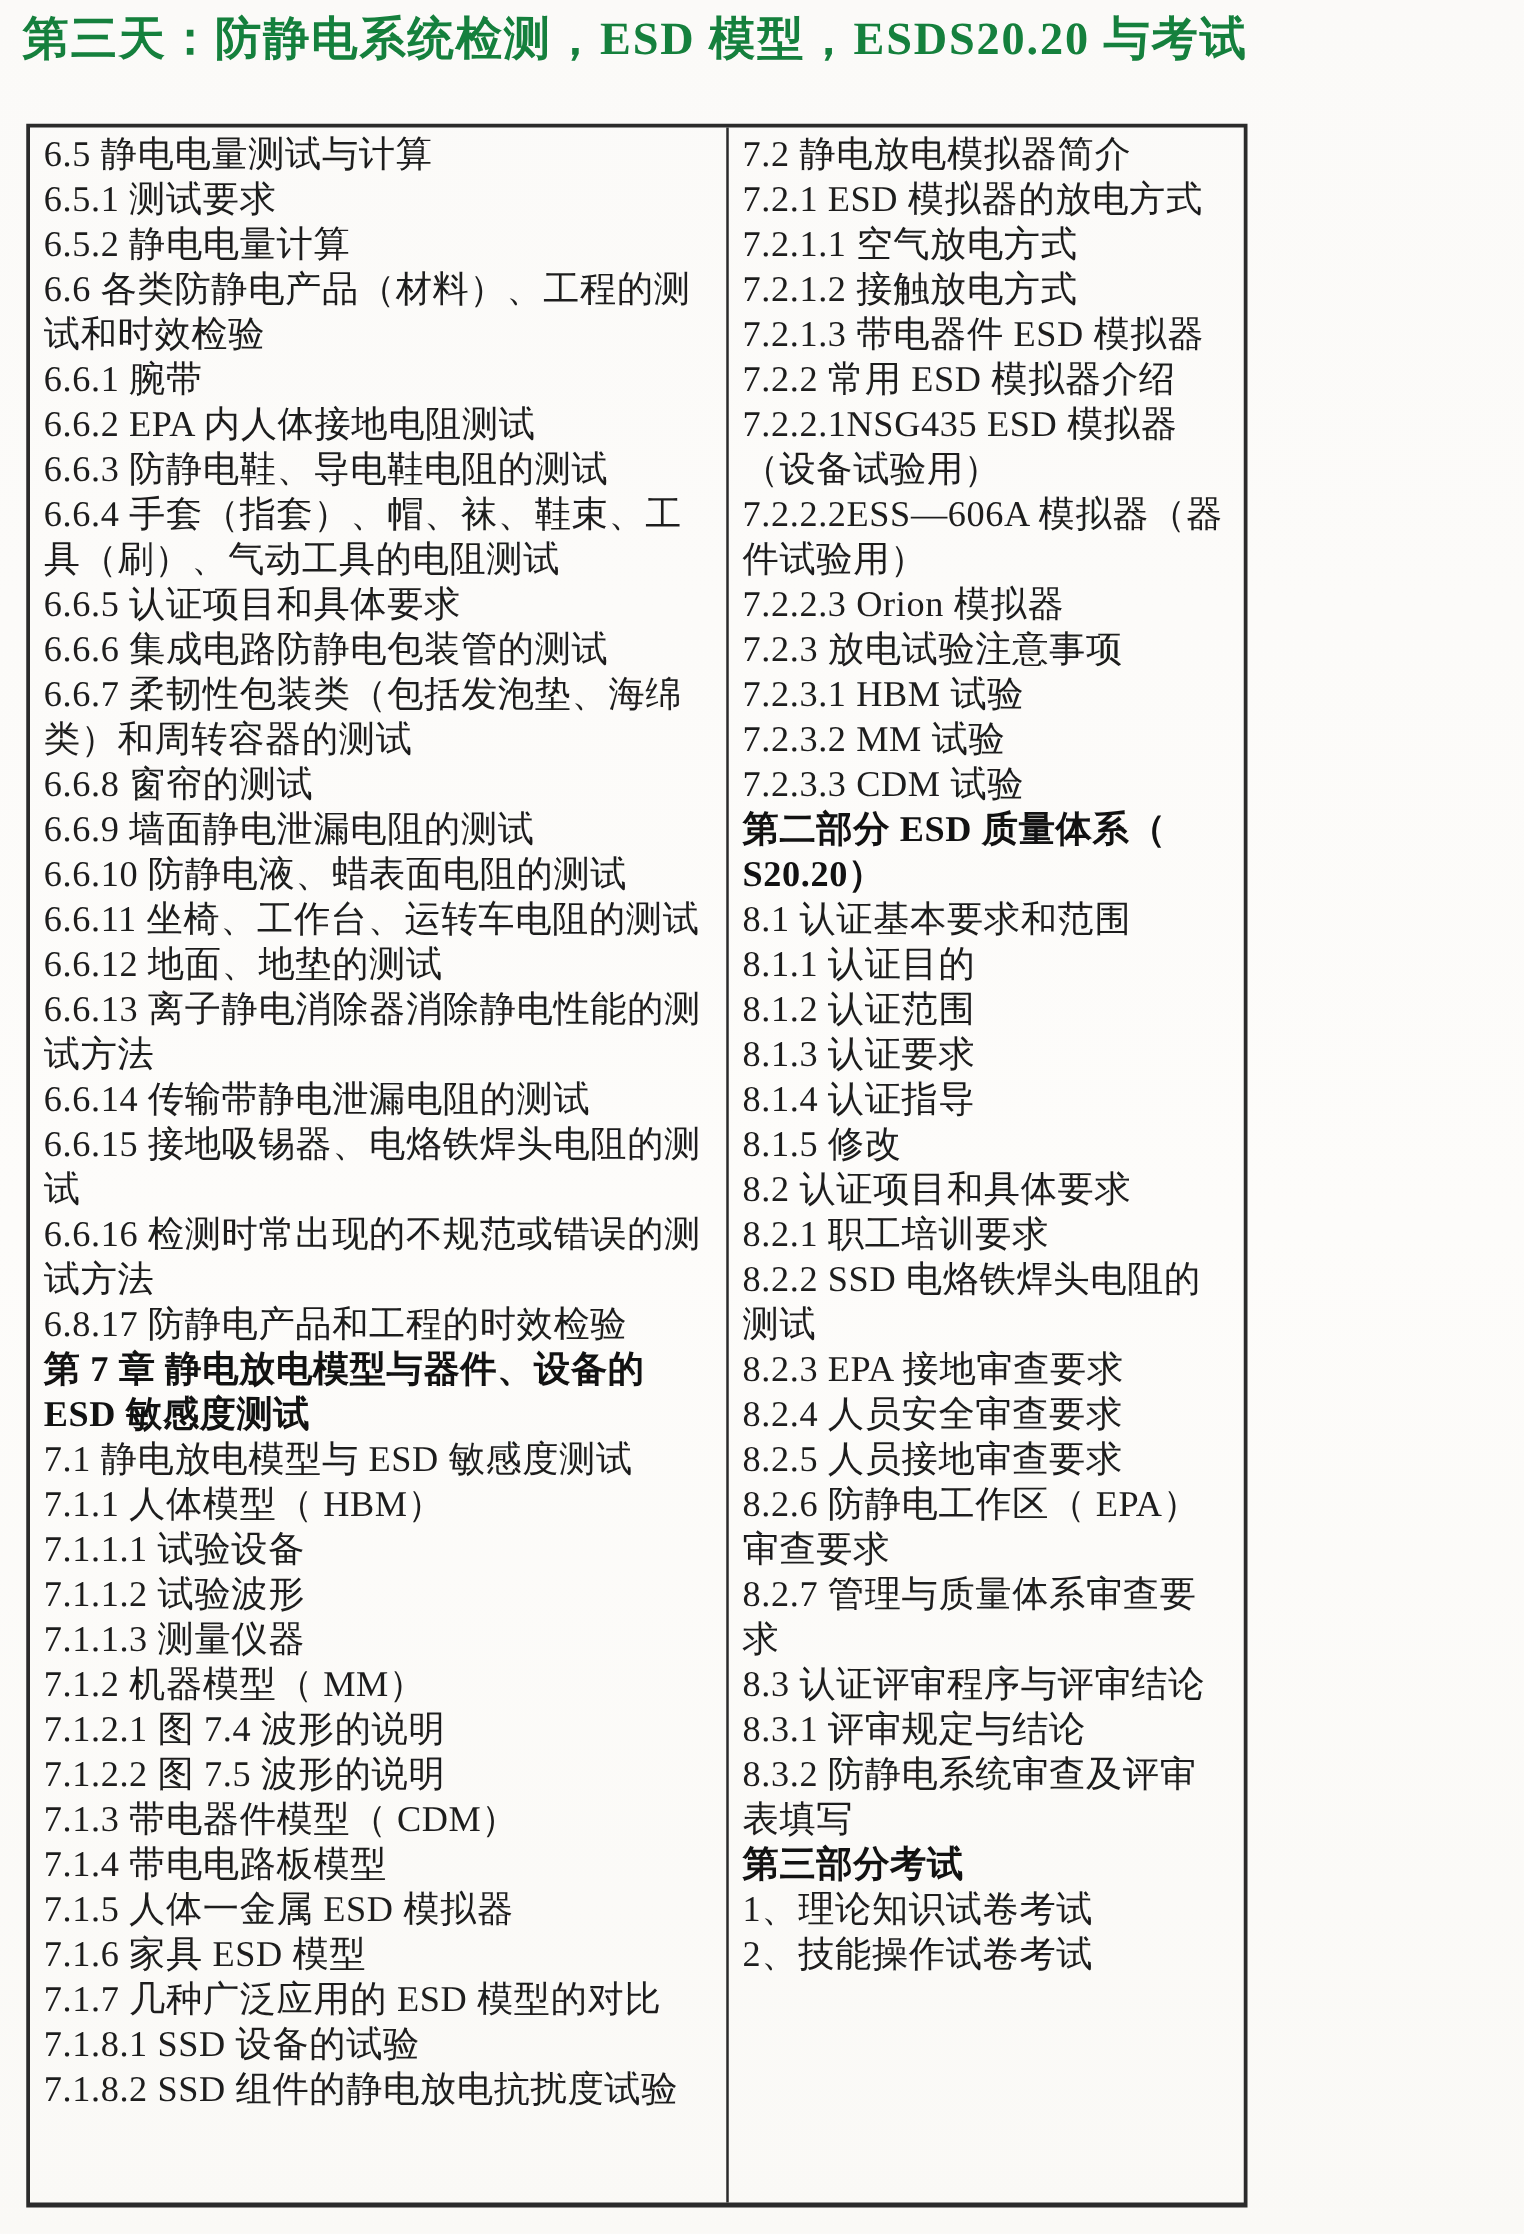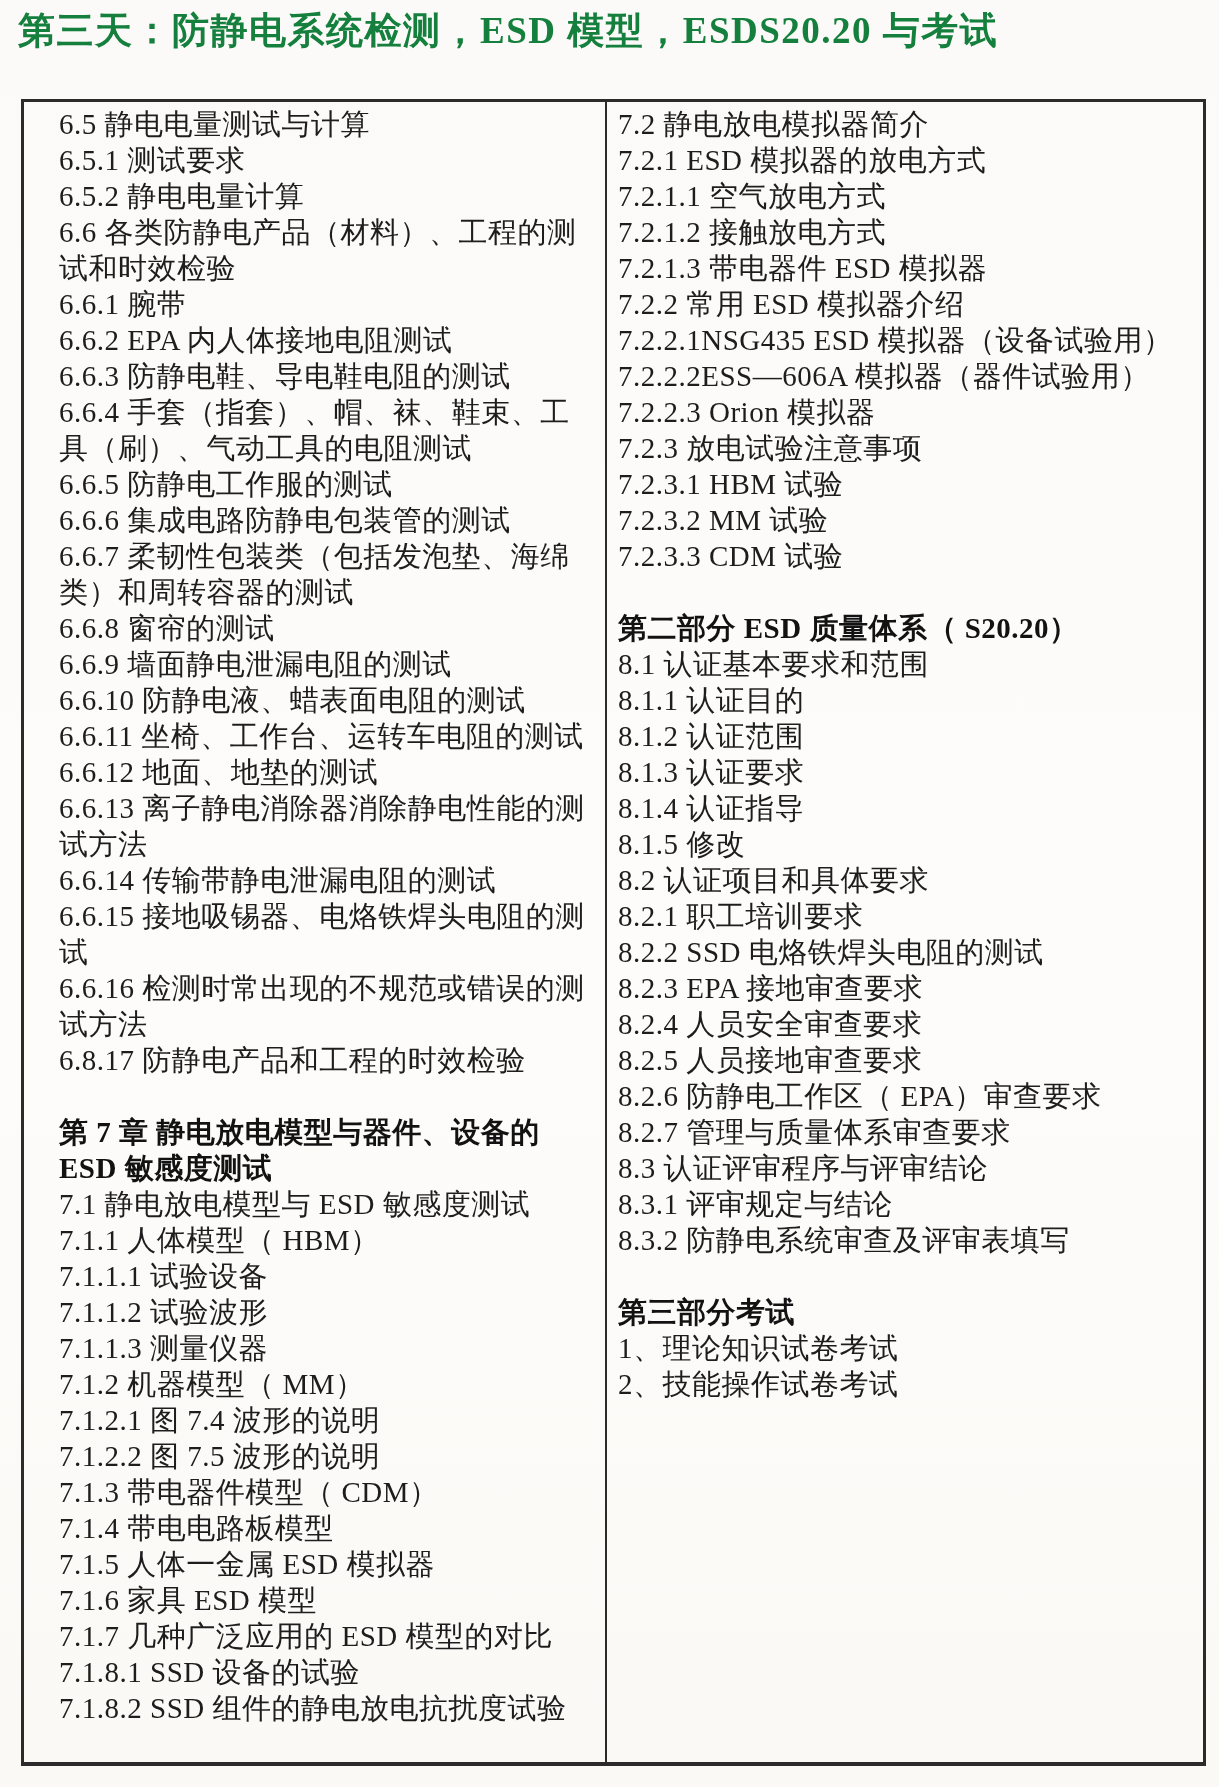--- a/index.html
+++ b/index.html
@@ -23,28 +23,27 @@
     font-size: 37px;
     font-weight: bold;
     letter-spacing: 1.5px;
     white-space: nowrap;
     color: #15803d;
   }
   .toc-table {
     position: absolute;
     left: 21px;
     top: 99px;
-    width: 1185px;
+    width: 977px;
     height: 1667px;
     box-sizing: border-box;
     border: 3px solid #2b2b2b;
     border-bottom-width: 4px;
     display: flex;
     background: transparent;
-    padding-left: 24px;
   }
   .toc-col {
     box-sizing: border-box;
     padding: 4px 10px 0 11px;
     font-size: 29px;
     line-height: 36px;
     overflow: hidden;
   }
   .toc-col-left {
     width: 559px;
@@ -54,39 +53,38 @@
     flex: 1;
   }
   .toc-line {
     letter-spacing: 0.5px;
   }
   .toc-line.bold {
     font-weight: bold;
     color: #121212;
   }
   .toc-line.gap {
-    margin-top: 36px;
   }
 </style>
 </head>
 <body>
 
 <div class="doc-title">第三天：防静电系统检测，ESD 模型，ESDS20.20 与考试</div>
 
 <div class="toc-table">
   <div class="toc-col toc-col-left" id="col-left">
       <div class="toc-line">6.5 静电电量测试与计算</div>
       <div class="toc-line">6.5.1 测试要求</div>
       <div class="toc-line">6.5.2 静电电量计算</div>
       <div class="toc-line">6.6 各类防静电产品（材料）、工程的测试和时效检验</div>
       <div class="toc-line">6.6.1 腕带</div>
       <div class="toc-line">6.6.2 EPA 内人体接地电阻测试</div>
       <div class="toc-line">6.6.3 防静电鞋、导电鞋电阻的测试</div>
       <div class="toc-line">6.6.4 手套（指套）、帽、袜、鞋束、工具（刷）、气动工具的电阻测试</div>
-      <div class="toc-line">6.6.5 防静电工作服的测试</div>
+      <div class="toc-line">6.6.5 认证项目和具体要求</div>
       <div class="toc-line">6.6.6 集成电路防静电包装管的测试</div>
       <div class="toc-line">6.6.7 柔韧性包装类（包括发泡垫、海绵类）和周转容器的测试</div>
       <div class="toc-line">6.6.8 窗帘的测试</div>
       <div class="toc-line">6.6.9 墙面静电泄漏电阻的测试</div>
       <div class="toc-line">6.6.10 防静电液、蜡表面电阻的测试</div>
       <div class="toc-line">6.6.11 坐椅、工作台、运转车电阻的测试</div>
       <div class="toc-line">6.6.12 地面、地垫的测试</div>
       <div class="toc-line">6.6.13 离子静电消除器消除静电性能的测试方法</div>
       <div class="toc-line">6.6.14 传输带静电泄漏电阻的测试</div>
       <div class="toc-line">6.6.15 接地吸锡器、电烙铁焊头电阻的测试</div>

